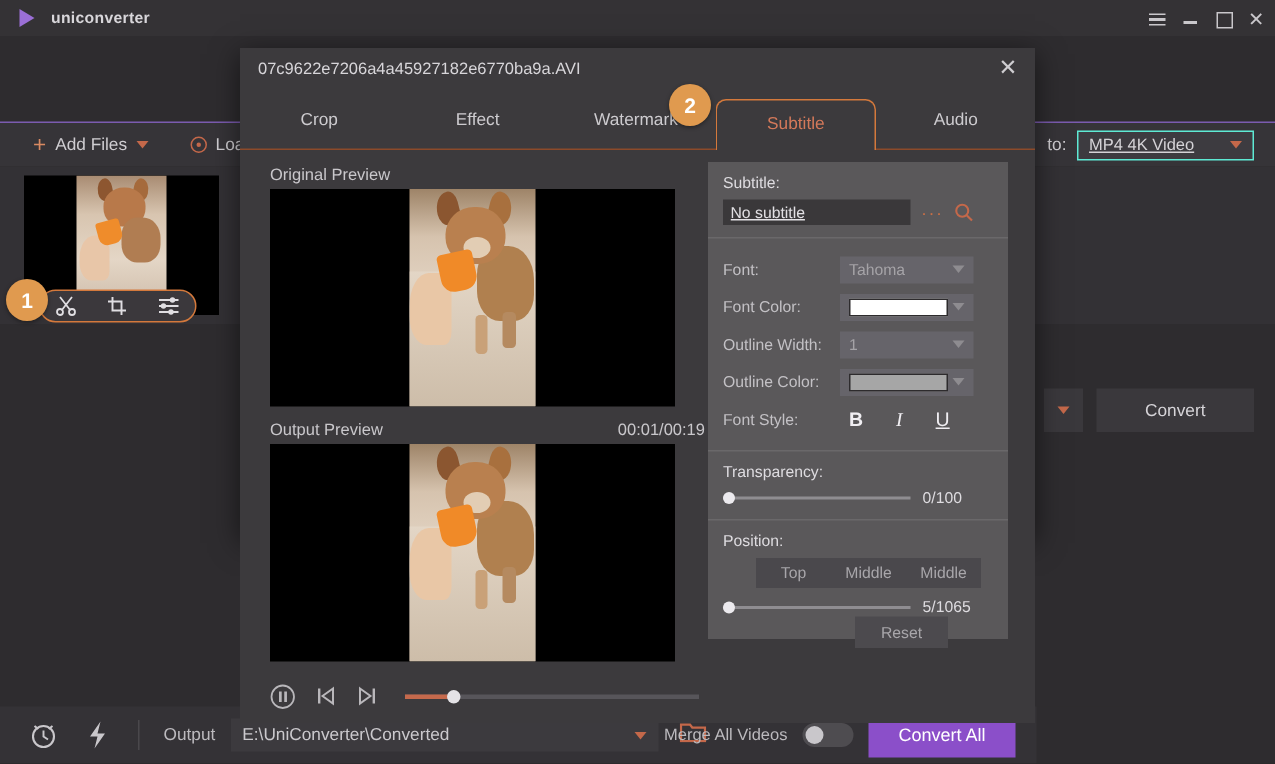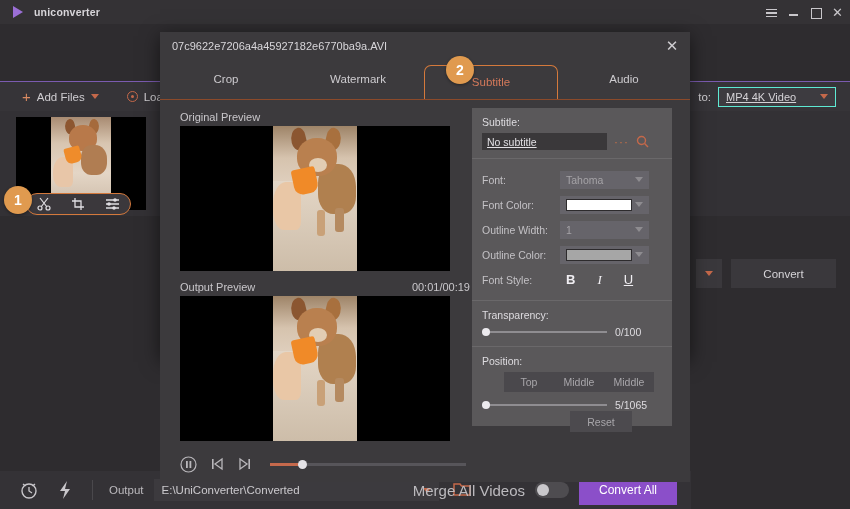--- a/index.html
+++ b/index.html
@@ -165,21 +165,21 @@
   .bb-div { width:1px;height:20px;background:#4a484c;margin-left:14px;}
   .bb-output-lbl { margin-left:16px;color:#bcbabe;font-size:11.5px;}
   .bb-path {
     margin-left:10px; width:285px;height:22px;background:#3c3a3e;
     display:flex;align-items:center;padding:0 8px;position:relative;
     color:#cbc9cd;font-size:11.5px; cursor:pointer;
   }
   .bb-path .caret-sm{position:absolute;right:8px;}
   .folder-ic { margin-left:14px; cursor:pointer; }
   .bb-right { position:absolute;right:14px;display:flex;align-items:center;gap:10px;}
-  .merge-lbl { color:#bcbabe;font-size:15px;}
+  .merge-lbl { color:#bcbabe;font-size:11px;}
   .toggle {
     width:34px;height:16px;border-radius:8px;background:#4e4c50;position:relative;cursor:pointer;
   }
   .toggle::after{content:'';position:absolute;left:2px;top:2px;width:12px;height:12px;border-radius:50%;background:#c9c7cb;}
   .convert-all {
     width:98px;height:30px;background:#8b4fc9;color:#fff;font-size:12px;
     display:flex;align-items:center;justify-content:center;cursor:pointer;
   }
 
   
@@ -192,21 +192,21 @@
     display:flex; align-items:center;
   }
   .modal-title { margin-left:12px; color:#d8d6da; font-size:11px; }
   .modal-close {
     position:absolute; right:10px; top:6px; width:16px;height:16px;
     color:#cfcdd1; font-size:15px; line-height:16px; text-align:center; cursor:pointer;
   }
   .tabs {
     position:relative; height:40px; background:#3c3a3d;
     border-bottom:1.5px solid #8c4a2a;
-    display:flex; align-items:flex-end;
+    display:flex; align-items:center;
   }
   .tab {
     flex:1; text-align:center; color:#cdcbcf; font-size:11.5px; cursor:pointer;
     line-height:40px;
   }
   .tab.active {
     color:#d4795a;
     border:1.5px solid #d4793c; border-bottom:none;
     border-radius:7px 7px 0 0;
     height:34px; line-height:33px; margin-top:6px;
@@ -456,20 +456,21 @@
   </div>
 
   <div class="modal">
     <div class="modal-head">
       <div class="modal-title">07c9622e7206a4a45927182e6770ba9a.AVI</div>
       <div class="modal-close">✕</div>
     </div>
 
     <div class="tabs">
       <div class="tab">Crop</div>
+      <div class="tab">Effect</div>
       <div class="tab">Watermark</div>
       <div class="tab active">Subtitle</div>
       <div class="tab">Audio</div>
     </div>
 
     <div class="modal-body">
 
       <div class="prev-col">
         <div class="prev-lbl">
           <span>Original Preview</span>

